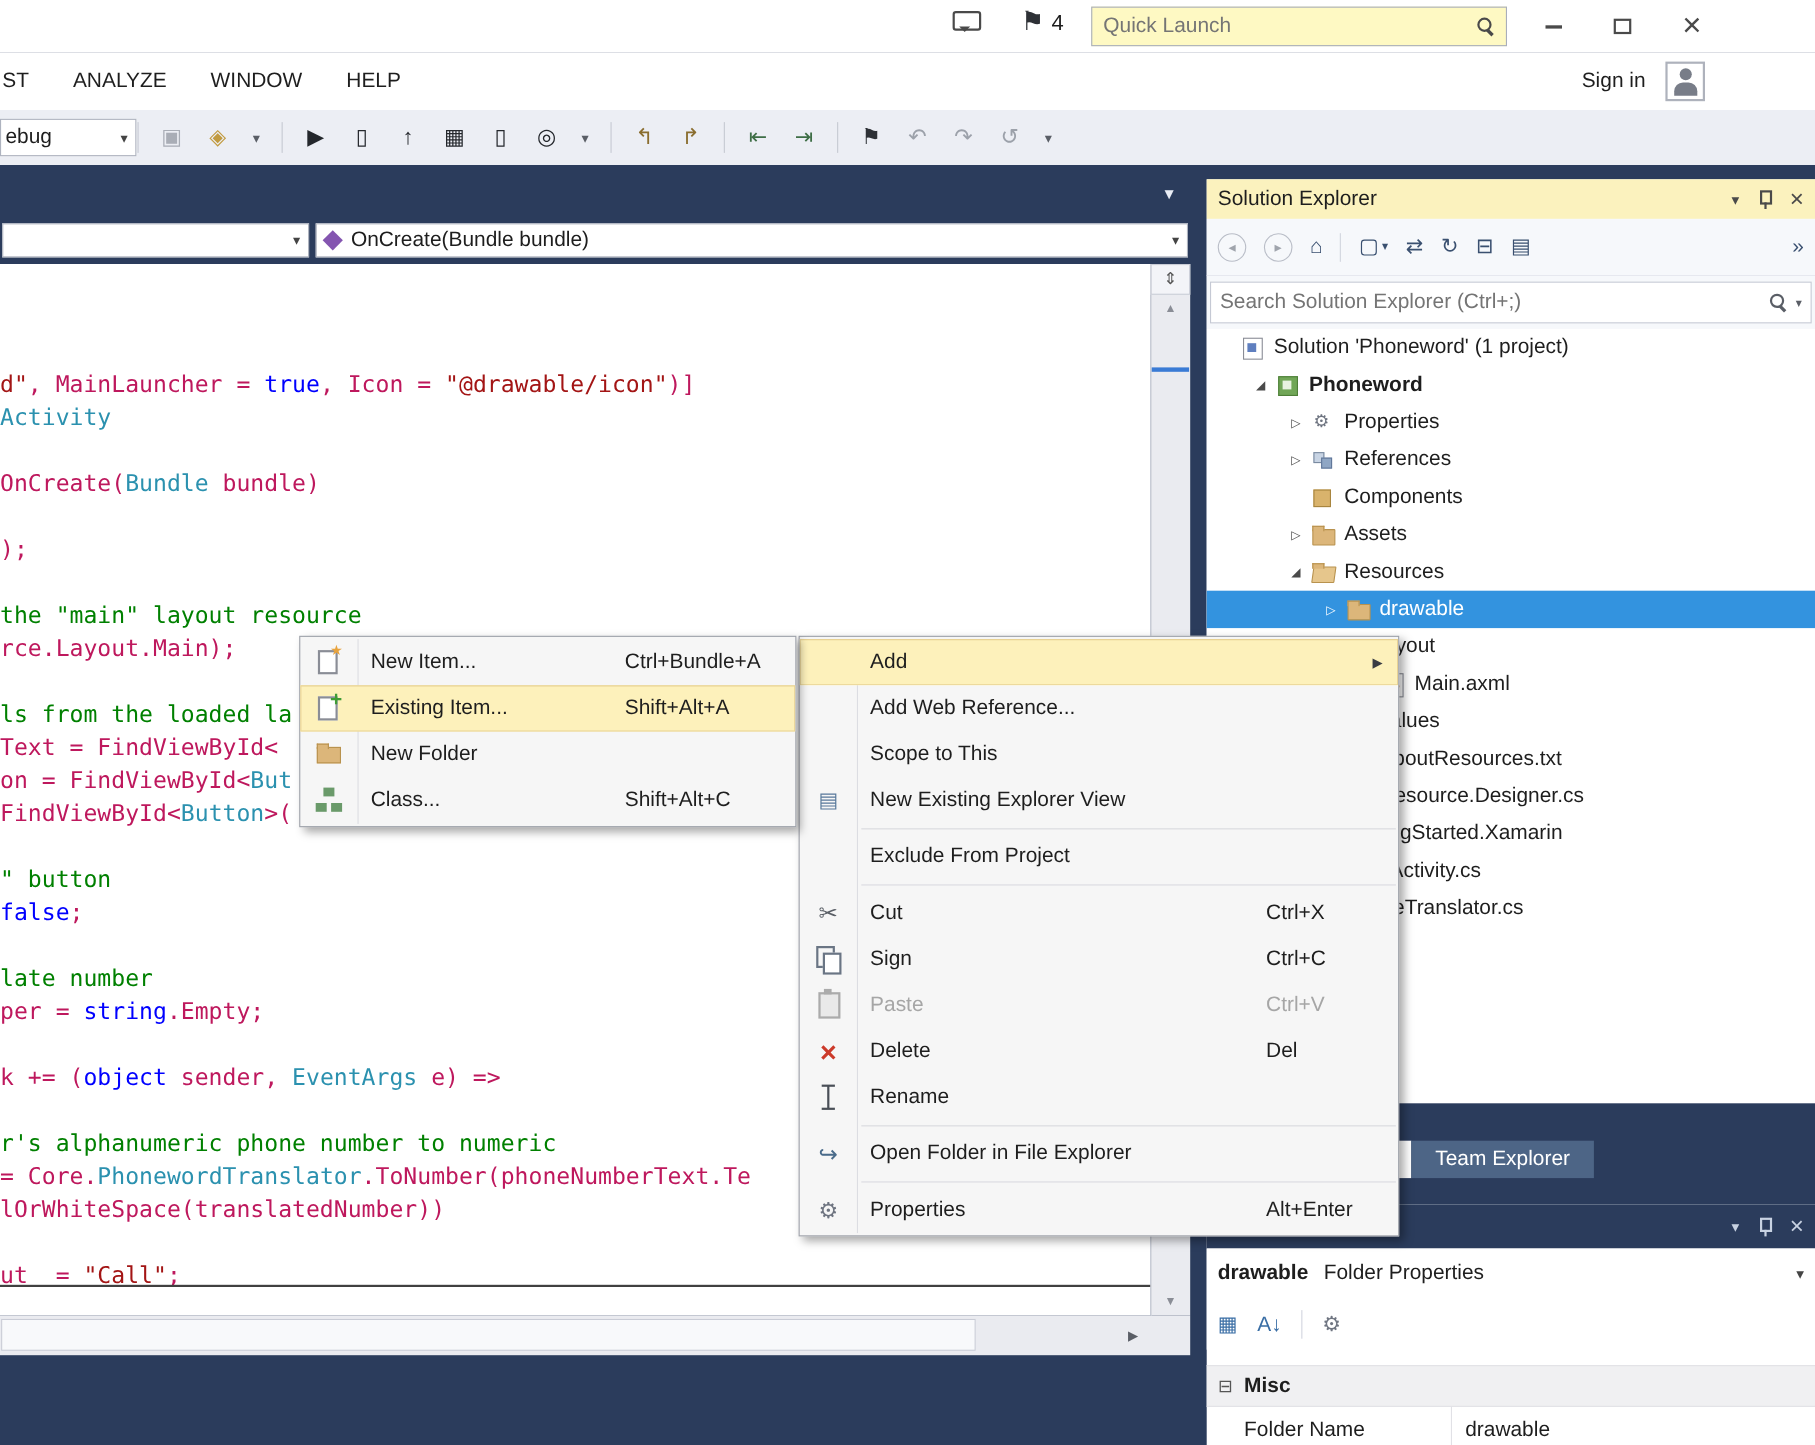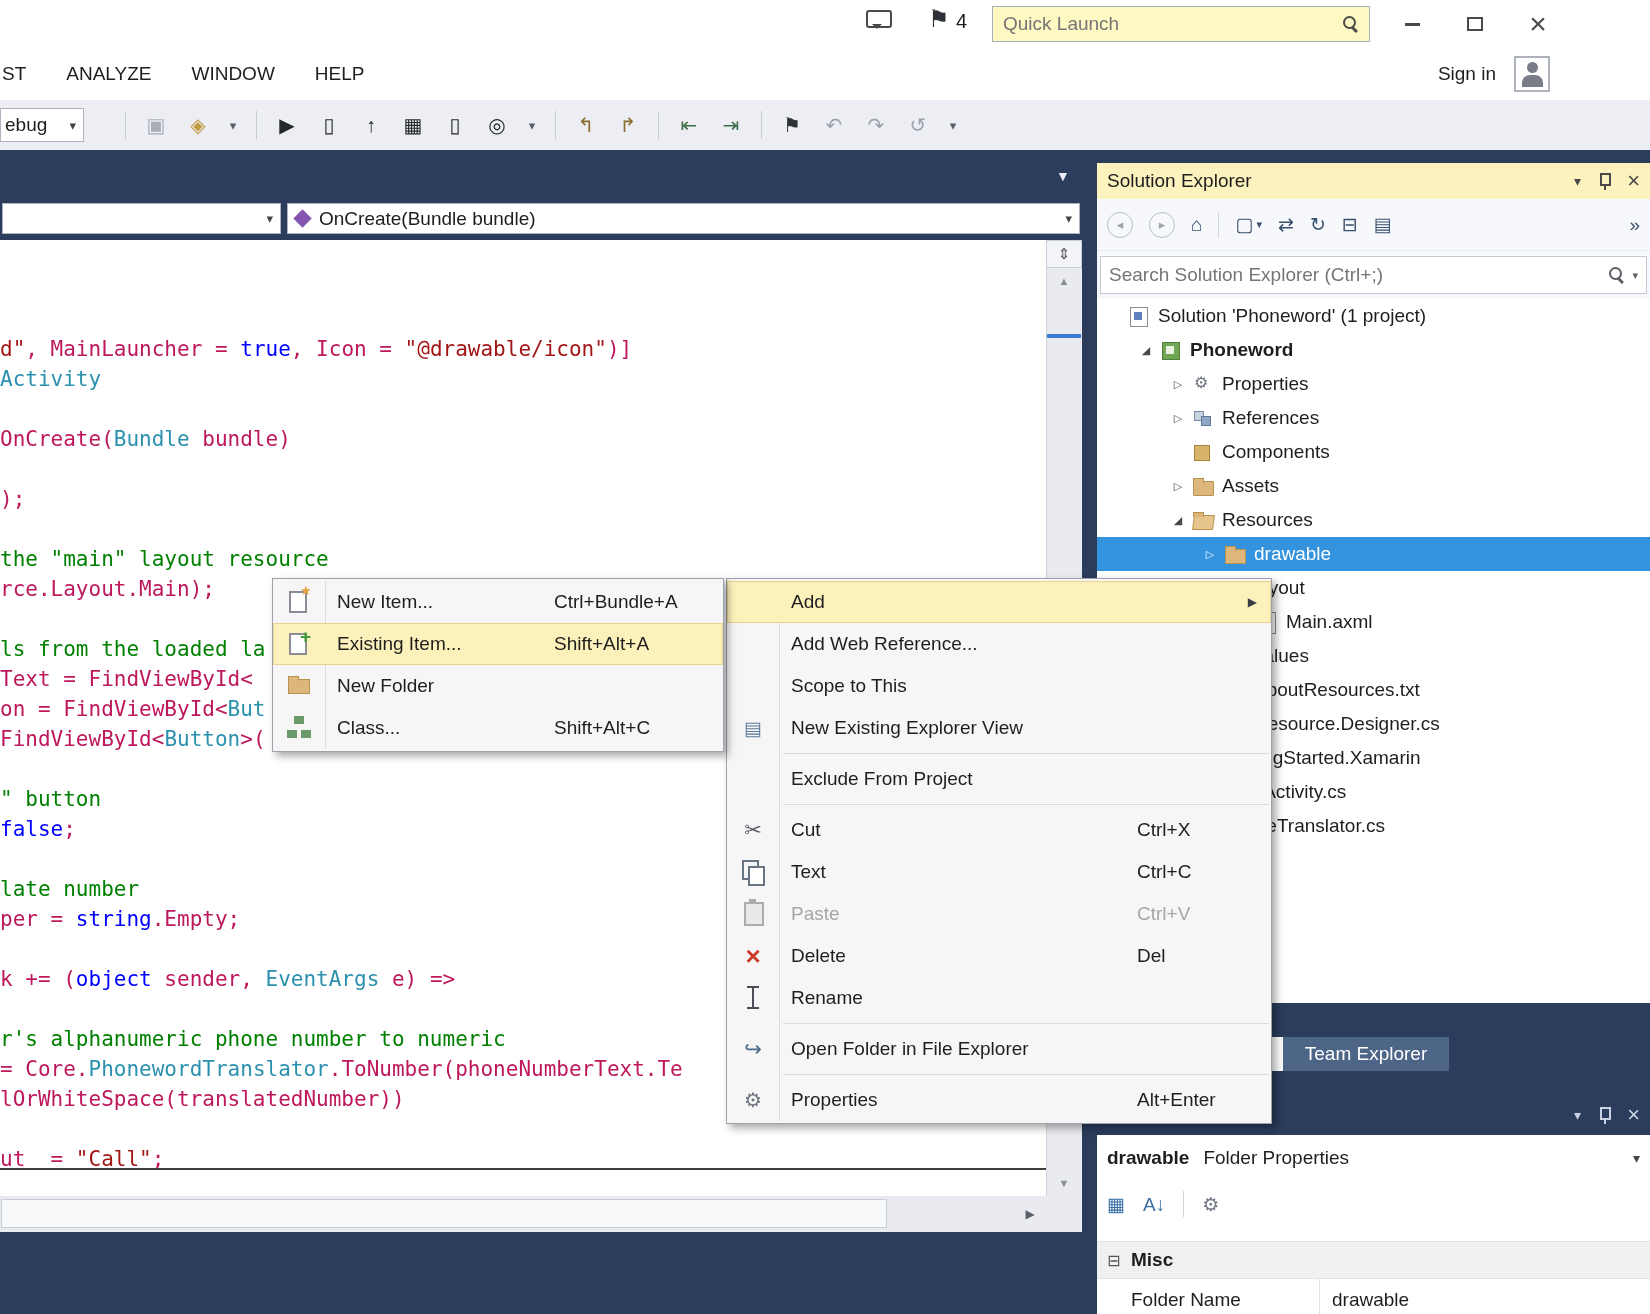--- a/index.html
+++ b/index.html
@@ -27,21 +27,21 @@
 .menubar{position:absolute;left:0;top:48px;width:1650px;height:52px;background:#FFF;display:flex;align-items:center}
 .mb-item{padding:0 20px;white-space:nowrap}
 .mb-item:first-child{padding-left:2px}
 .signin{margin-left:auto;padding:0 18px}
 .i-avatar{position:relative;width:36px;height:36px;border:2px solid #AEB2BC;margin-right:100px;flex:none}
 .i-avatar::before{content:"";position:absolute;left:11px;top:4px;width:11px;height:11px;border-radius:50%;background:#787D88}
 .i-avatar::after{content:"";position:absolute;left:6px;top:17px;width:21px;height:12px;border-radius:8px 8px 0 0;background:#787D88}
 
 
 .toolbar{position:absolute;left:0;top:100px;width:1650px;height:50px;background:#ECEEF4;display:flex;align-items:center}
-.debugcombo{position:absolute;left:0;top:8px;width:84px;height:34px;background:#FFF;border:1px solid #AEB3BF;display:flex;align-items:center;padding-left:4px}
+.debugcombo{position:absolute;left:0;top:8px;width:124px;height:34px;background:#FFF;border:1px solid #AEB3BF;display:flex;align-items:center;padding-left:4px}
 .debugcombo .chev{margin-left:auto;padding-right:7px;font-size:13px;color:#444}
 .tb-icons{display:flex;align-items:center;margin-left:122px;gap:12px}
 .tbi{width:30px;text-align:center;font-size:20px;line-height:1}
 .tbs{width:16px;font-size:13px}
 .tsep{width:1px;height:28px;background:#C6C9D2;margin:0 3px}
 
 
 .combo{position:absolute;height:31px;background:#FFF;border:1px solid #AEB3BF;display:flex;align-items:center;font-size:19px}
 .combo .chev{margin-left:auto;padding-right:7px;font-size:13px;color:#444}
 .method-ic{width:13px;height:13px;background:#8455B0;transform:rotate(45deg);margin:0 10px 0 8px;flex:none}
@@ -123,21 +123,21 @@
 .pcat .lbl{font-weight:bold}
 .prow{height:43px;display:flex;border-bottom:1px solid #ECECEF}
 .pname{width:223px;padding-left:34px;display:flex;align-items:center;border-right:1px solid #E1E1E6}
 .pval{padding-left:12px;display:flex;align-items:center}
 
 
 .menu{position:absolute;background:#F6F6F6;border:1px solid #9EA2AA;box-shadow:4px 4px 8px rgba(0,0,0,.35);padding:2px 0}
 .menu::before{content:"";position:absolute;left:52px;top:2px;bottom:2px;width:1px;background:#DCDDE2}
 #context-menu{left:726px;top:578px;width:546px;z-index:55}
 #add-submenu{left:272px;top:578px;width:452px;z-index:60}
-.mi{position:relative;height:42px;display:flex;align-items:center;padding-right:16px}
+.mi{position:relative;height:42px;display:flex;align-items:center;padding-right:2px}
 .mi.hl{background:#FDF1BB;box-shadow:inset 0 0 0 1px #E8D294}
 .mic{width:52px;height:42px;flex:none;position:relative;display:flex;align-items:center;justify-content:center;font-size:19px;color:#4A4F57;z-index:1}
 .mlabel{padding-left:12px;white-space:nowrap;z-index:1}
 .msc{margin-left:auto;flex:none;text-align:left;z-index:1}
 #context-menu .msc{width:118px}
 #add-submenu .msc{width:153px}
 .marrow{position:absolute;right:14px;font-size:12px;color:#3A3D44}
 .mi.dis .mlabel,.mi.dis .msc{color:#A6A6A6}
 .msep{height:1px;background:#D9DADF;margin:4px 2px 4px 56px}
 
@@ -493,21 +493,21 @@
         <span class="mlabel">Exclude From Project</span>
       </div>
       <div class="msep"></div>
       <div class="mi">
         <span class="mic i-cut">✂</span>
         <span class="mlabel">Cut</span>
         <span class="msc">Ctrl+X</span>
       </div>
       <div class="mi">
         <span class="mic i-copy"></span>
-        <span class="mlabel">Text</span>
+        <span class="mlabel">Sign</span>
         <span class="msc">Ctrl+C</span>
       </div>
       <div class="mi dis">
         <span class="mic i-paste"></span>
         <span class="mlabel">Paste</span>
         <span class="msc">Ctrl+V</span>
       </div>
       <div class="mi">
         <span class="mic i-delete">×</span>
         <span class="mlabel">Delete</span>

